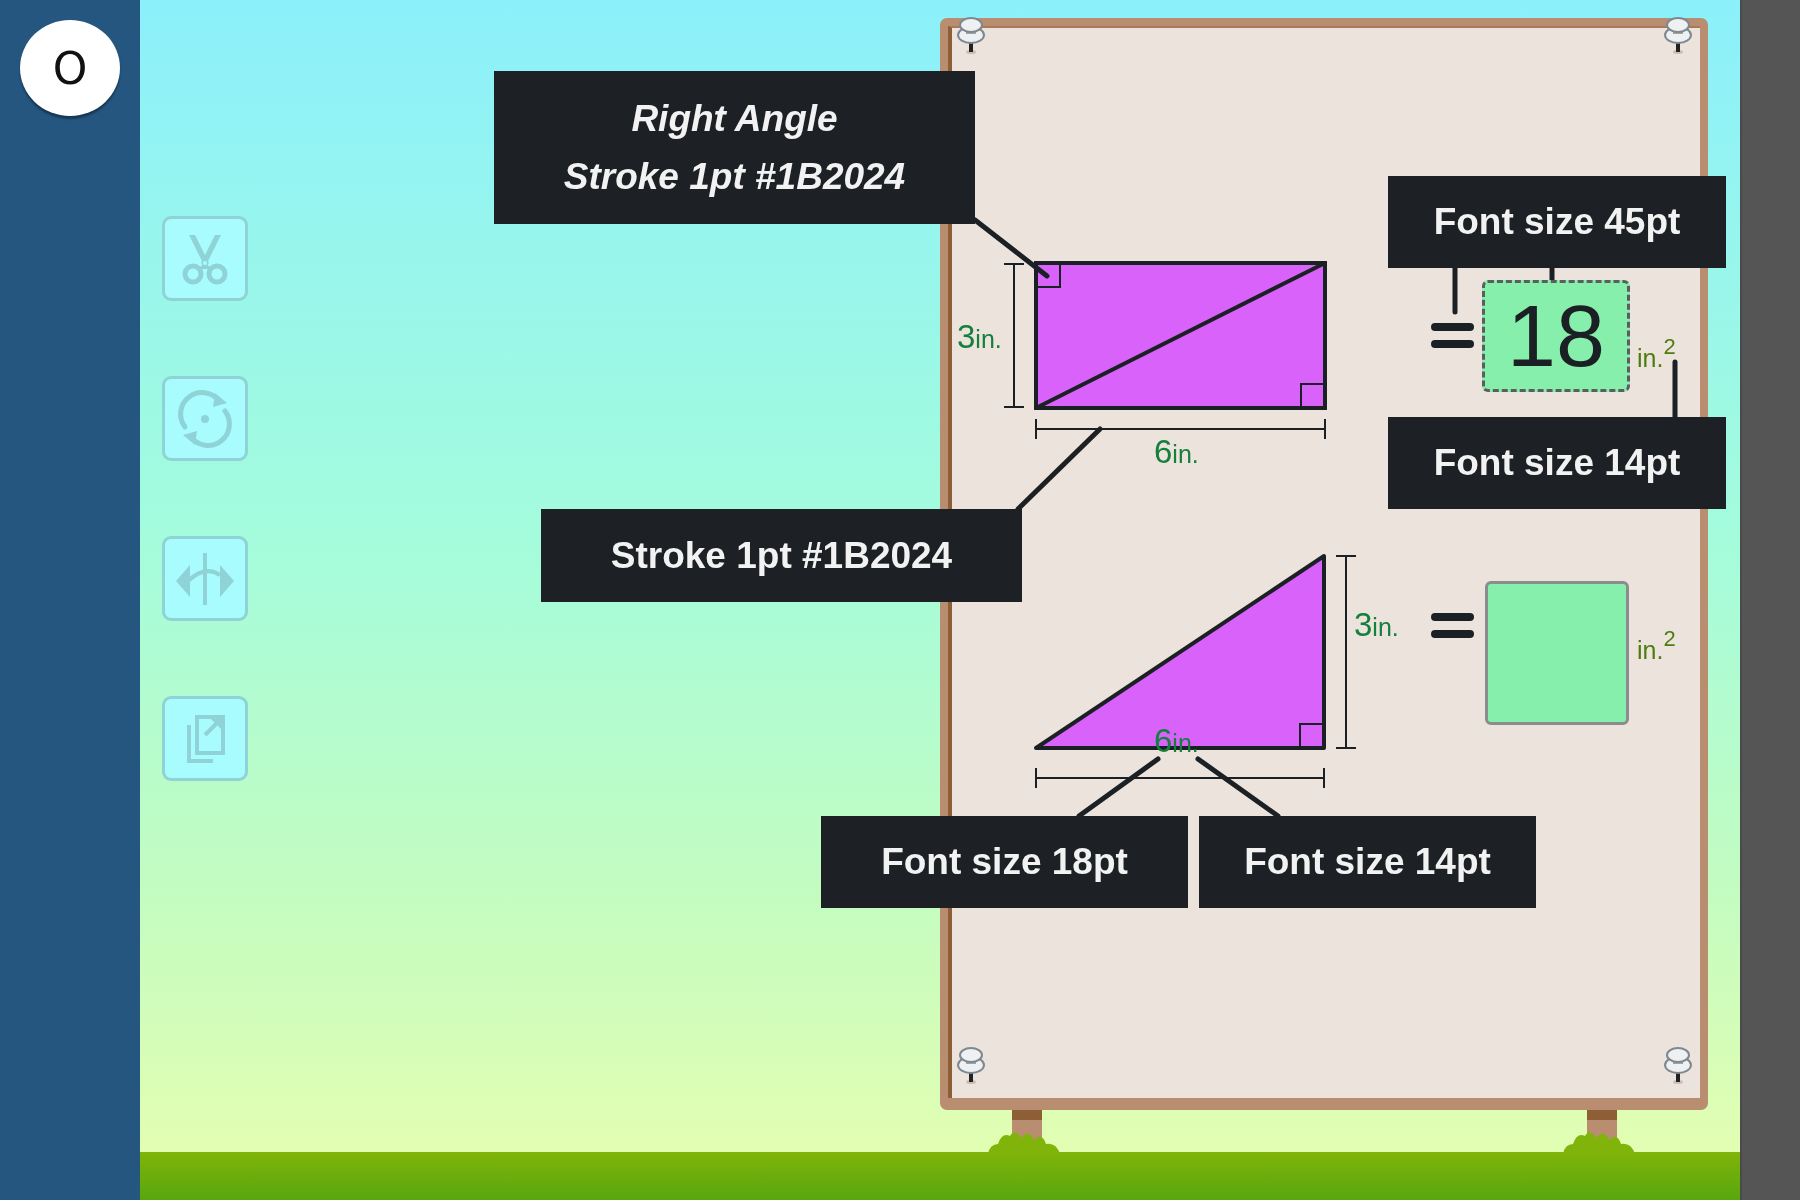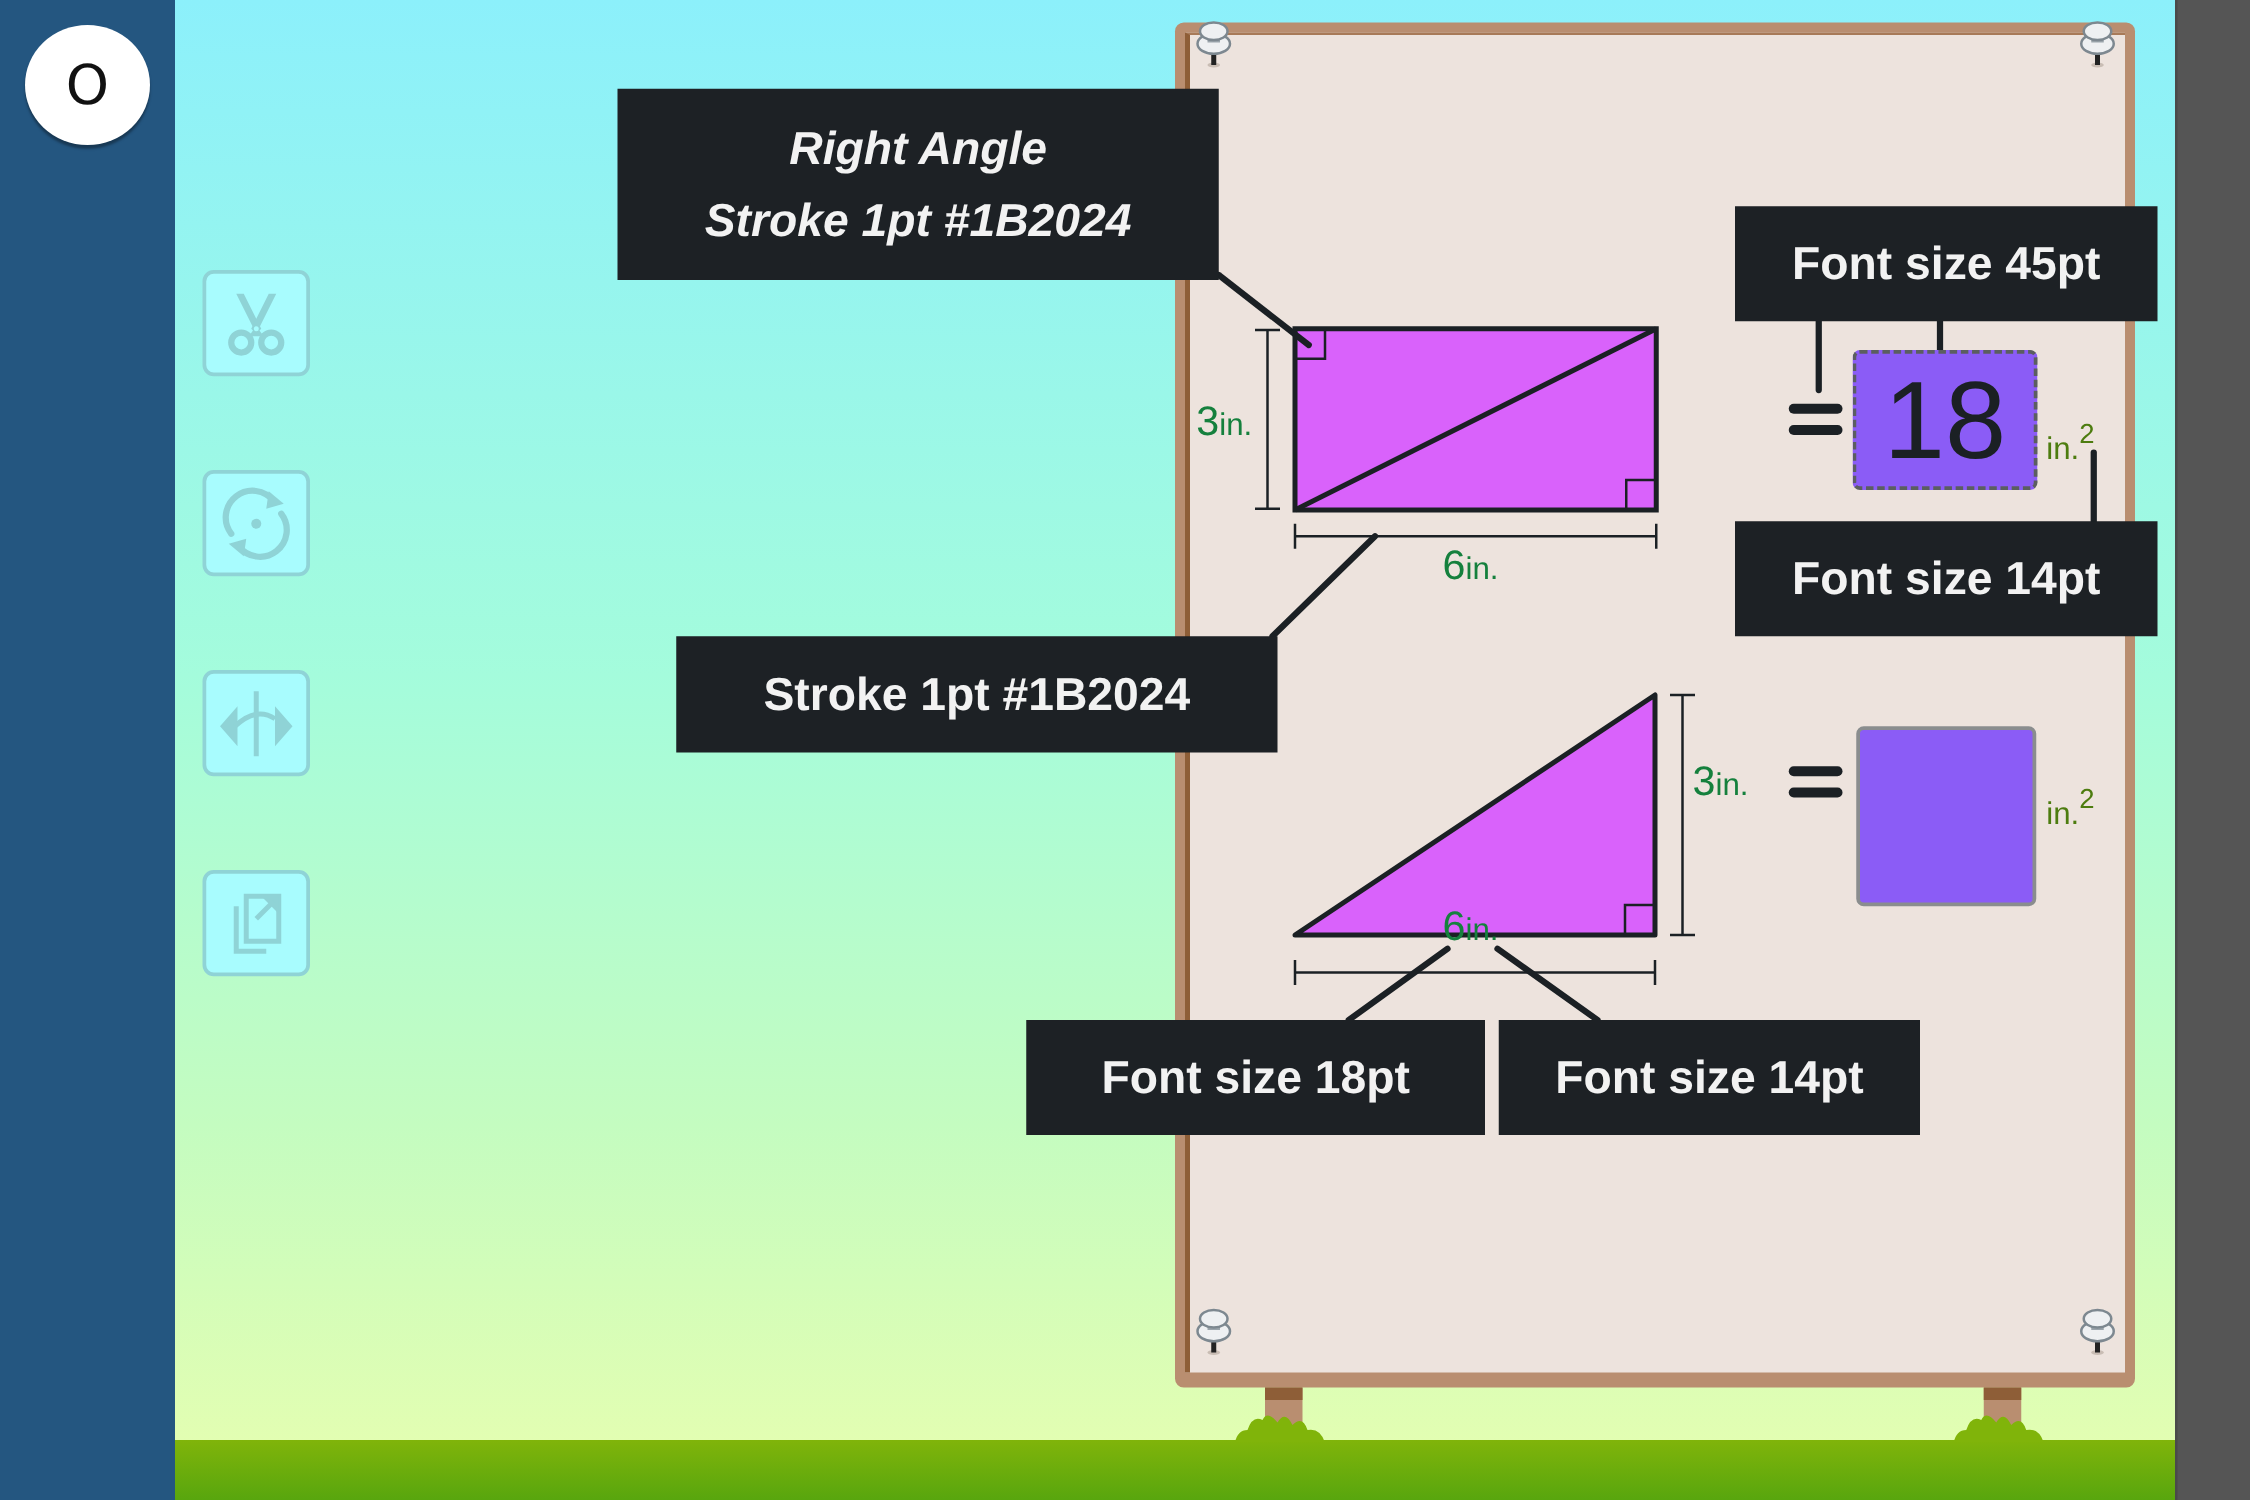--- a/index.html
+++ b/index.html
@@ -13,21 +13,21 @@
   .board { position:absolute; left:940px; top:18px; width:768px; height:1092px; background:#b98e70; border-radius:7px; }
   .board-inner { position:absolute; left:8px; top:8px; right:8px; bottom:12px; background:#ede3dd; border-left:4px solid #8e5e37; border-top:2px solid #a87a58; }
   .leg { position:absolute; top:1110px; width:30px; height:44px; background:#b98e70; }
   .leg::before { content:""; position:absolute; left:0; top:0; width:30px; height:10px; background:#8e5e37; }
   .bush { position:absolute; top:1130px; width:76px; height:24px; }
   .pin { position:absolute; width:30px; height:40px; }
   .callout { position:absolute; background:#1d2125; color:#f2f2f2; font-family:"Liberation Sans", sans-serif; font-weight:bold; display:flex; align-items:center; justify-content:center; text-align:center; font-size:37px; line-height:58px; }
   .dim { position:absolute; color:#15803d; font-family:"Liberation Sans", sans-serif; }
   .dim .big { font-size:33px; }
   .dim .small { font-size:25px; }
-  .answer-box { position:absolute; background:#8b5cf6; border-radius:6px; }
+  .answer-box { position:absolute; background:#86efac; border-radius:6px; }
   .filled { border:3px dashed #5b5e60; display:flex; align-items:center; justify-content:center; font-family:"Liberation Sans", sans-serif; font-size:88px; color:#1b2024; }
   .empty { border:3px solid #8a8d8e; cursor:text; }
   .unit { position:absolute; font-family:"Liberation Sans", sans-serif; font-size:25px; color:#4d7c0f; }
   .unit sup { font-size:22px; position:relative; top:-4px; }
   svg.overlay { position:absolute; left:0; top:0; width:1800px; height:1200px; pointer-events:none; }
 </style>
 </head>
 <body>
 
 <div class="sidebar">
@@ -183,16 +183,16 @@
 <div class="unit" style="left:1637px; top:338px;"><span>in.</span><sup>2</sup></div>
 
 <div class="answer-box empty" style="left:1485px; top:581px; width:138px; height:138px;"></div>
 <div class="unit" style="left:1637px; top:630px;"><span>in.</span><sup>2</sup></div>
 
 <div class="callout" style="left:494px; top:71px; width:481px; height:153px; flex-direction:column;font-style:italic;">
   <div>Right Angle</div>
   <div>Stroke 1pt #1B2024</div>
 </div>
 <div class="callout" style="left:541px; top:509px; width:481px; height:93px;">Stroke 1pt #1B2024</div>
-<div class="callout" style="left:1388px; top:165px; width:338px; height:92px;text-align:right;">Font size 45pt</div>
+<div class="callout" style="left:1388px; top:176px; width:338px; height:92px;text-align:right;">Font size 45pt</div>
 <div class="callout" style="left:1388px; top:417px; width:338px; height:92px;">Font size 14pt</div>
 <div class="callout" style="left:821px; top:816px; width:367px; height:92px;">Font size 18pt</div>
 <div class="callout" style="left:1199px; top:816px; width:337px; height:92px;">Font size 14pt</div>
 
 </body></html>

